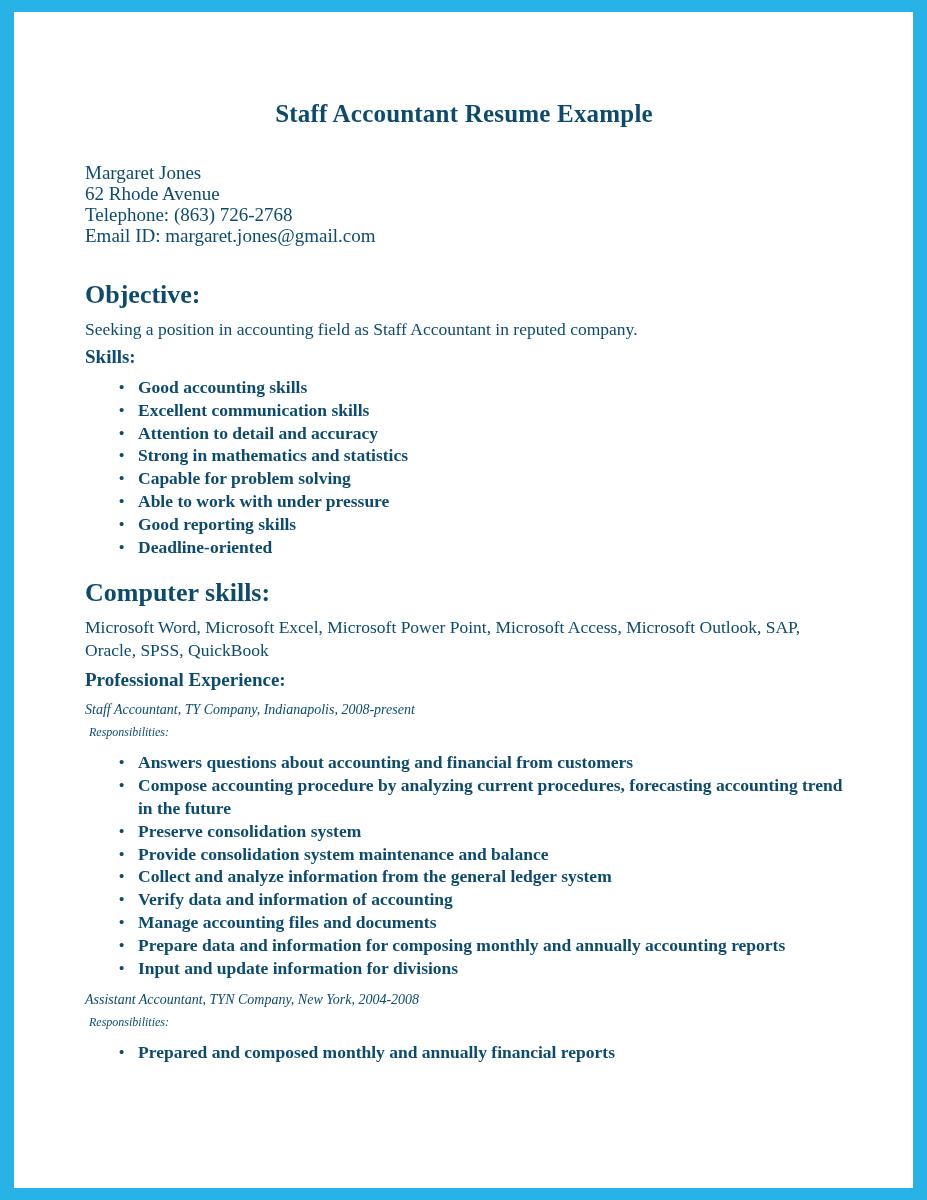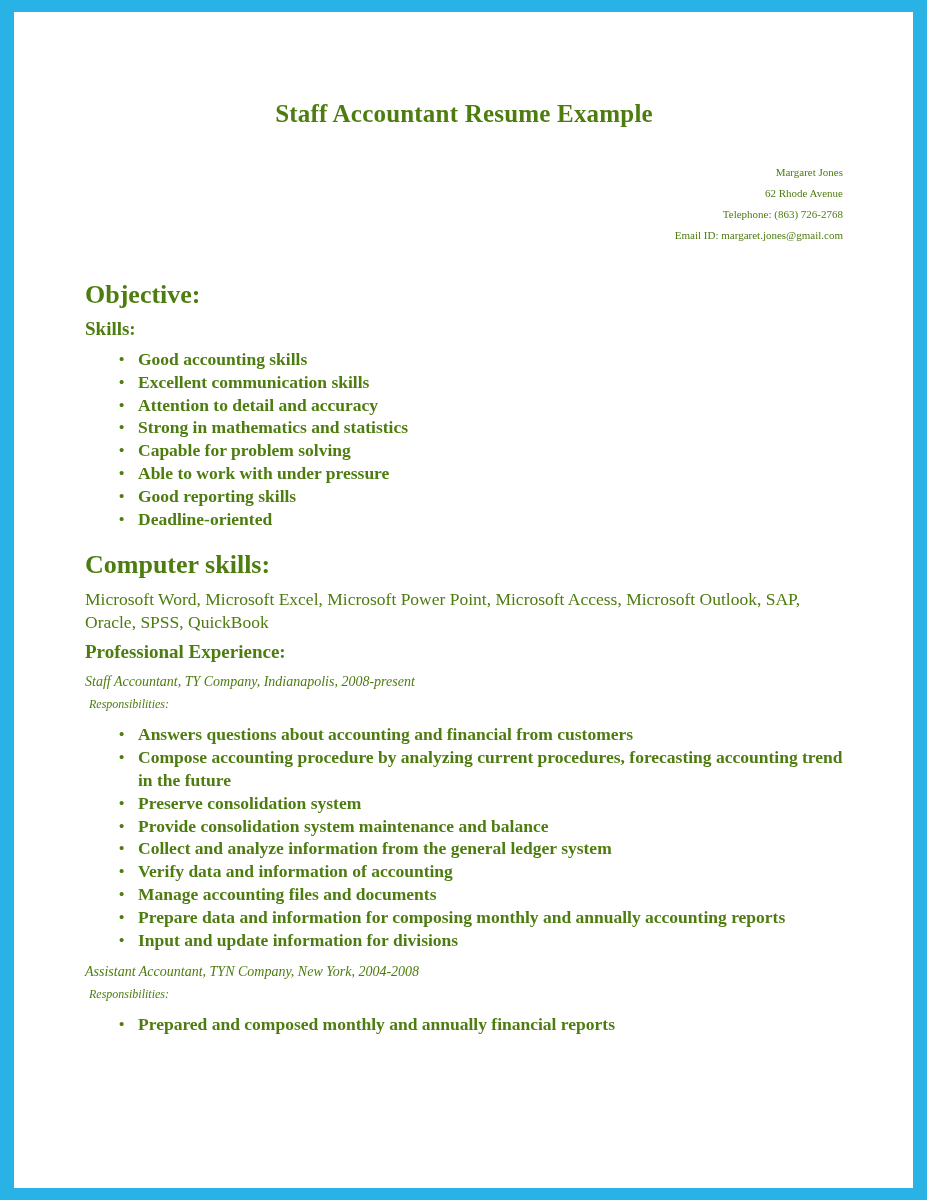--- a/index.html
+++ b/index.html
@@ -10,34 +10,34 @@
     height: 1200px;
     background: var(--border-color);
     padding: 12px 14px 12px 14px;
     margin: 0 auto;
   }
   .page {
     width: 100%;
     height: 100%;
     background: #ffffff;
     font-family: "Liberation Serif", serif;
-    color: #4d7c0f;
+    color: #0c4a6e;
     padding: 88px 70px 40px 71px;
     overflow: hidden;
   }
   .doc-title {
     text-align: center;
     font-size: 25px;
     font-weight: bold;
     margin: 0 0 34px 0;
     letter-spacing: 0.2px;
   }
   .contact {
-    text-align: right;
-    font-size: 11px;
+    text-align: left;
+    font-size: 19px;
     line-height: 21px;
     margin-bottom: 34px;
   }
   .contact div { margin: 0; }
   .section-heading {
     font-size: 26px;
     font-weight: bold;
     margin: 20px 0 8px 0;
   }
   .body-text {
@@ -102,20 +102,21 @@
 
     <div class="contact">
       <div>Margaret Jones</div>
       <div>62 Rhode Avenue</div>
       <div>Telephone: (863) 726-2768</div>
       <div>Email ID: margaret.jones@gmail.com</div>
     </div>
 
     <div>
       <h2 class="section-heading">Objective:</h2>
+      <p class="body-text">Seeking a position in accounting field as Staff Accountant in reputed company.</p>
 
       <div class="skills-block">
         <h3 class="sub-heading">Skills:</h3>
         <ul class="bullets">
           <li>Good accounting skills</li>
           <li>Excellent communication skills</li>
           <li>Attention to detail and accuracy</li>
           <li>Strong in mathematics and statistics</li>
           <li>Capable for problem solving</li>
           <li>Able to work with under pressure</li>

